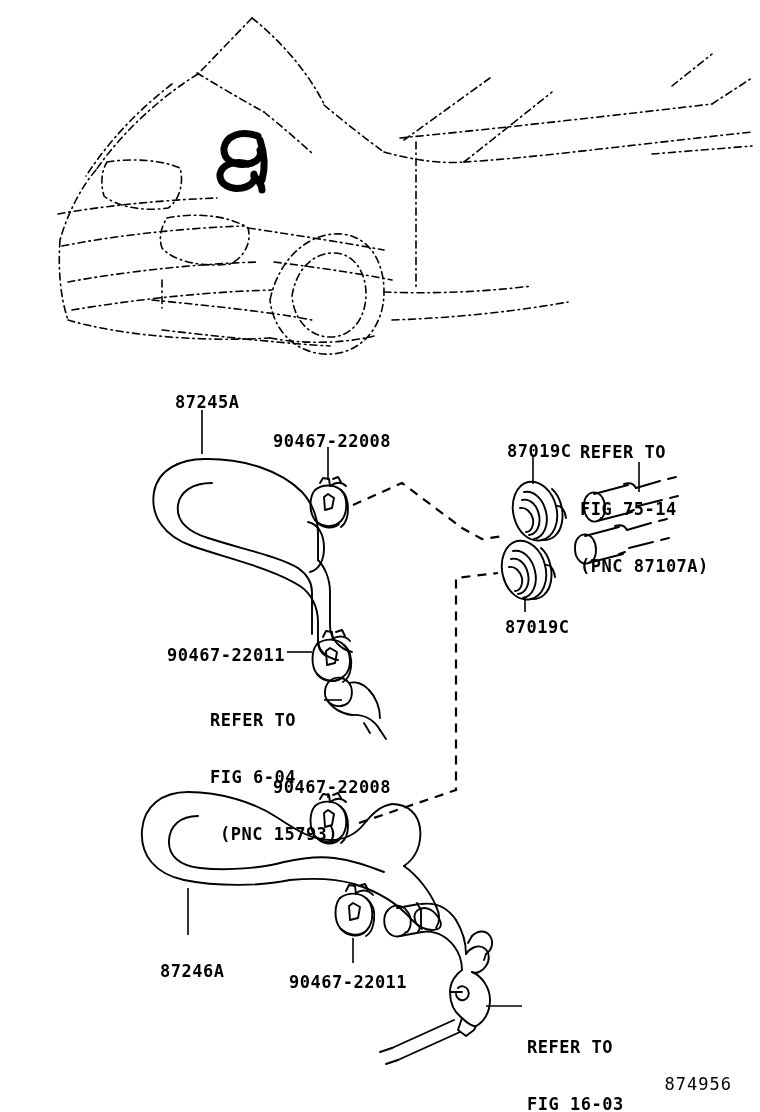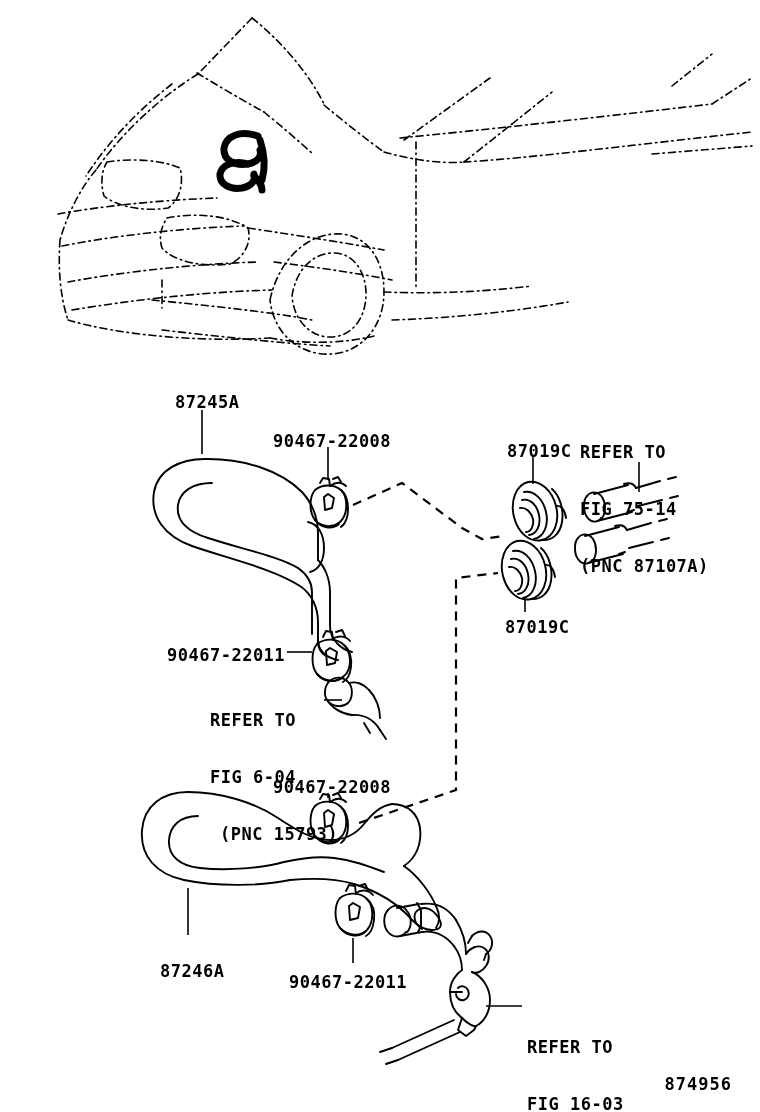--- a/index.html
+++ b/index.html
@@ -4,21 +4,21 @@
 <title>Parts Diagram</title>
 <style>
   html,body{margin:0;padding:0;background:#ffffff;}
   body{width:760px;height:1112px;position:relative;overflow:hidden;
        font-family:"DejaVu Sans Mono","Liberation Mono",monospace;color:#000;}
   #sheet{position:absolute;left:12px;top:0;width:760px;height:1112px;}
   svg.layer{position:absolute;left:0;top:0;width:760px;height:1112px;}
   .lbl{position:absolute;white-space:pre;font-family:"DejaVu Sans Mono","Liberation Mono",monospace;
        font-size:17px;font-weight:700;letter-spacing:0.5px;color:#000;line-height:20px;}
   .lbl.multi{line-height:19px;}
-  .figno{position:absolute;right:40px;bottom:18px;font-size:17px;font-weight:700;letter-spacing:1px;margin-left:40px;}
+  .figno{position:absolute;right:40px;bottom:18px;font-size:17px;font-weight:400;letter-spacing:1px;margin-left:40px;}
 </style>
 </head>
 <body>
 
 <div id="sheet">
 
   <svg class="layer" viewBox="0 0 760 1112">
     <g fill="none" stroke="#000" stroke-width="1.6" stroke-dasharray="7 4 1.5 4" stroke-linecap="round" stroke-linejoin="round">
 
       <path d="M240 18 L186 74"></path>

